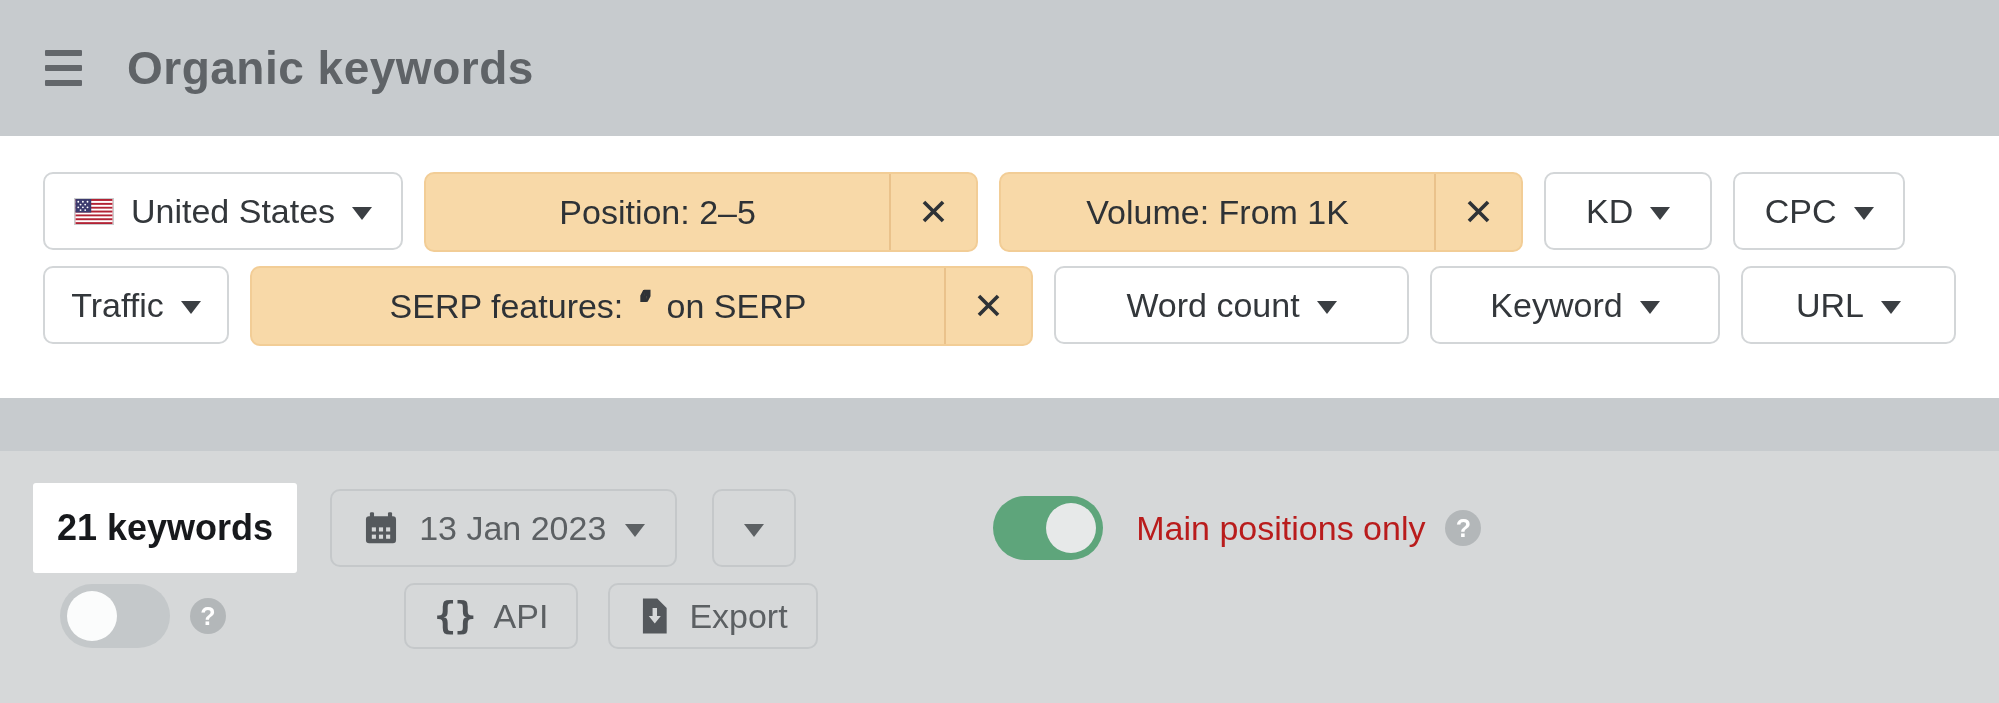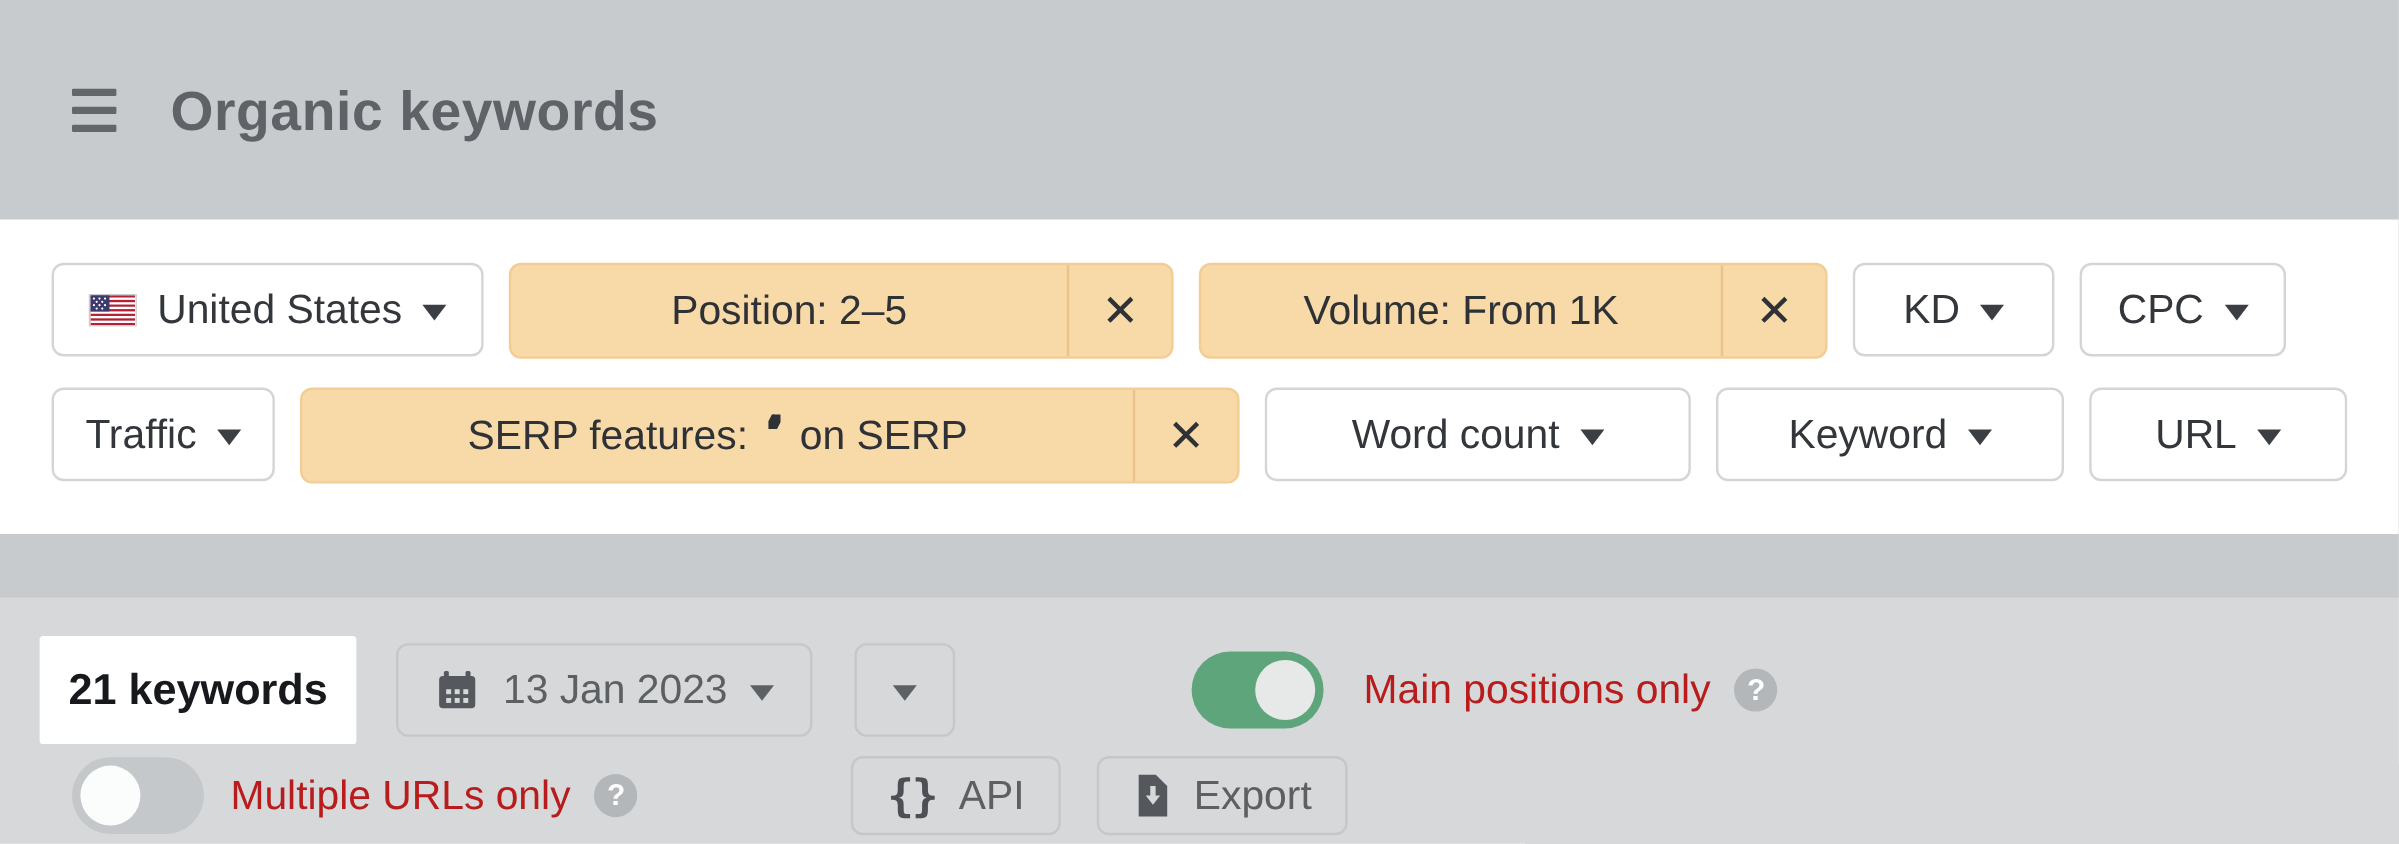--- a/index.html
+++ b/index.html
@@ -3,27 +3,27 @@
 <meta charset="utf-8">
 <style>
   * { margin:0; padding:0; box-sizing:border-box; }
   html,body { background:#e8e9ea; }
   .screen {
     position:relative; width:1999px; height:703px; overflow:hidden;
     background:#d6d8d9; font-family:"Liberation Sans", sans-serif;
   }
 
   
-  .header { height:183px; background:#c7cbce; display:flex; align-items:center; padding-left:60px; }
+  .header { height:136px; background:#c7cbce; display:flex; align-items:center; padding-left:45px; }
   .burger { width:37px; display:flex; flex-direction:column; gap:9px; cursor:pointer; }
   .burger span { display:block; height:6px; background:#63676b; border-radius:1px; }
   .page-title { margin-left:45px; font-size:46px; font-weight:bold; color:#5f6367; letter-spacing:0.5px; }
 
   
-  .panel { height:262px; background:#ffffff; padding:36px 43px 0 43px; display:flex; flex-direction:column; gap:26px; }
+  .panel { height:262px; background:#ffffff; padding:36px 43px 0 43px; display:flex; flex-direction:column; gap:16px; }
   .frow { display:flex; gap:21px; height:78px; }
 
   .btn {
     display:inline-flex; align-items:center; justify-content:center; gap:17px;
     height:78px; padding:0 29px; background:#fff;
     border:2px solid #d3d6d8; border-radius:10px;
     font-size:34px; color:#33373b; cursor:pointer; white-space:nowrap;
   }
   .chip {
     display:inline-flex; align-items:stretch; height:80px;
@@ -235,21 +235,20 @@
       <span class="tb-label ml-33">Main positions only</span>
       <span class="qicon ml-20">
         <span>?</span>
       </span>
     </div>
 
     <div class="trow trow2">
       <div class="toggle off">
         <span class="knob"></span>
       </div>
-      <span class="tb-label ml-22">Multiple URLs only</span>
       <span class="qicon ml-20">
         <span>?</span>
       </span>
 
       <div class="ghost small ml-178">
         <span class="brace-glyph">{}</span>
         <span>API</span>
       </div>
 
       <div class="ghost small ml-30">

